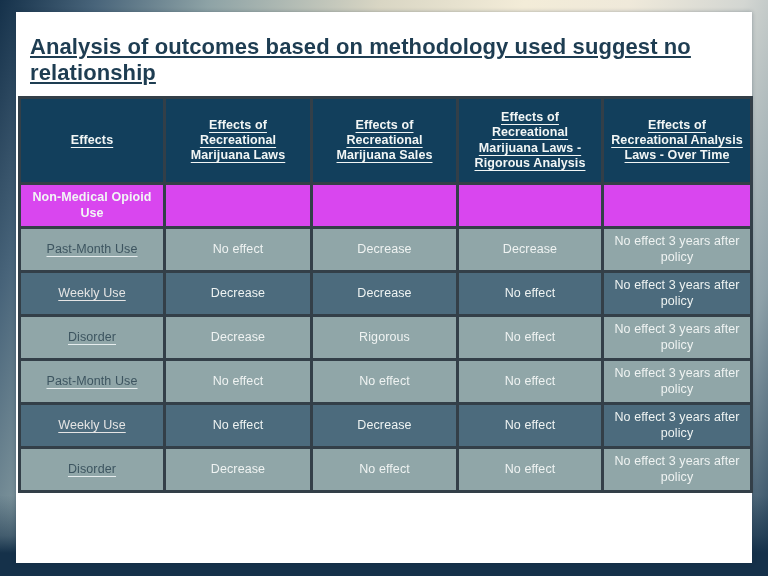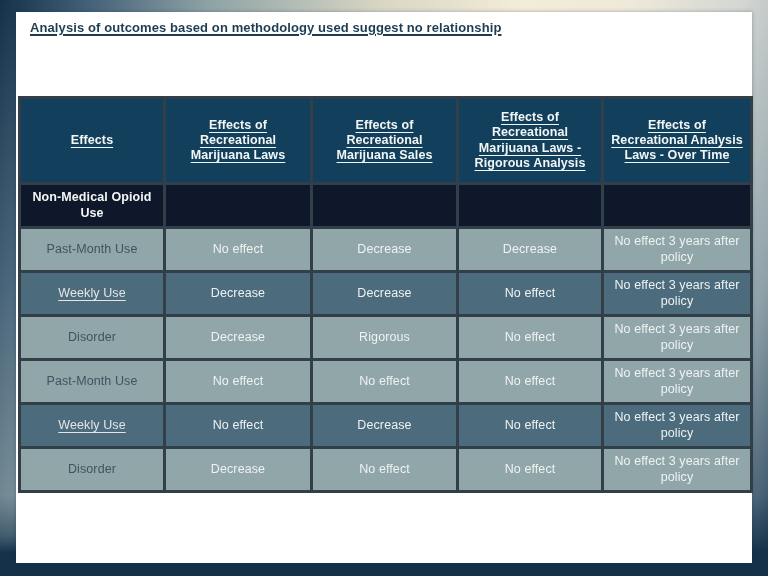--- a/index.html
+++ b/index.html
@@ -11,48 +11,48 @@
     position:absolute;inset:0;
     background:
       linear-gradient(to bottom, rgba(21,49,74,0) 86%, rgba(21,49,74,.55) 93%, #15314a 96%),
       linear-gradient(108deg, #15314a 0%, #48647a 10%, #8ea3a6 22%, #d9d6c4 40%, #f3ecd8 55%, #efe9da 66%, #d3d6d2 78%, #8da0a8 90%, #25425a 100%);
   }
   .slide-panel{
     position:absolute;left:16px;top:12px;width:736px;height:551px;
     background:#ffffff;box-shadow:0 0 4px rgba(20,40,60,.35);
   }
   .slide-title{
-    margin:8px 14px 0 14px;
-    color:#1e3d52;font-size:13px;font-weight:bold;line-height:1.18;
+    margin:22px 14px 0 14px;
+    color:#1e3d52;font-size:22px;font-weight:bold;line-height:1.18;
     letter-spacing:.1px;
   }
   .slide-title .tline{
     text-decoration:underline;
     text-decoration-thickness:1.5px;text-underline-offset:2px;
   }
   table.outcomes{
     position:absolute;left:2px;top:84px;width:732px;
     border-collapse:collapse;table-layout:fixed;
   }
   table.outcomes th, table.outcomes td{
     border:3px solid #333f48;text-align:center;vertical-align:middle;
     padding:2px 6px;font-size:12.5px;line-height:1.22;letter-spacing:.1px;
   }
   thead th{
     background:#123f5c;color:#f2f6f5;font-weight:bold;height:79px;
   }
   .hlink{
     text-decoration:underline;text-decoration-thickness:1.2px;text-underline-offset:2.5px;
   }
-  tr.section td{background:#0f172a;color:#f2f6f5;font-weight:bold;height:37px;}
+  tr.section td{background:#d946ef;color:#f2f6f5;font-weight:bold;height:37px;}
   tr.dark td{background:#4c6b7d;color:#eef3f2;height:37px;}
   tr.light td{background:#90a6a8;color:#eff3f2;height:37px;}
   tr.light td .rowlink{
     color:#3d5560;
-    text-decoration-color:#e6edee;
+    text-decoration:underline;text-decoration-color:#e6edee;
     text-decoration-thickness:1.2px;text-underline-offset:2.5px;
   }
   tr.dark td .rowlink{
     color:#e5e5e5;
     text-decoration:underline;text-decoration-thickness:1.2px;text-underline-offset:2.5px;
   }
 </style>
 </head>
 <body>
 

